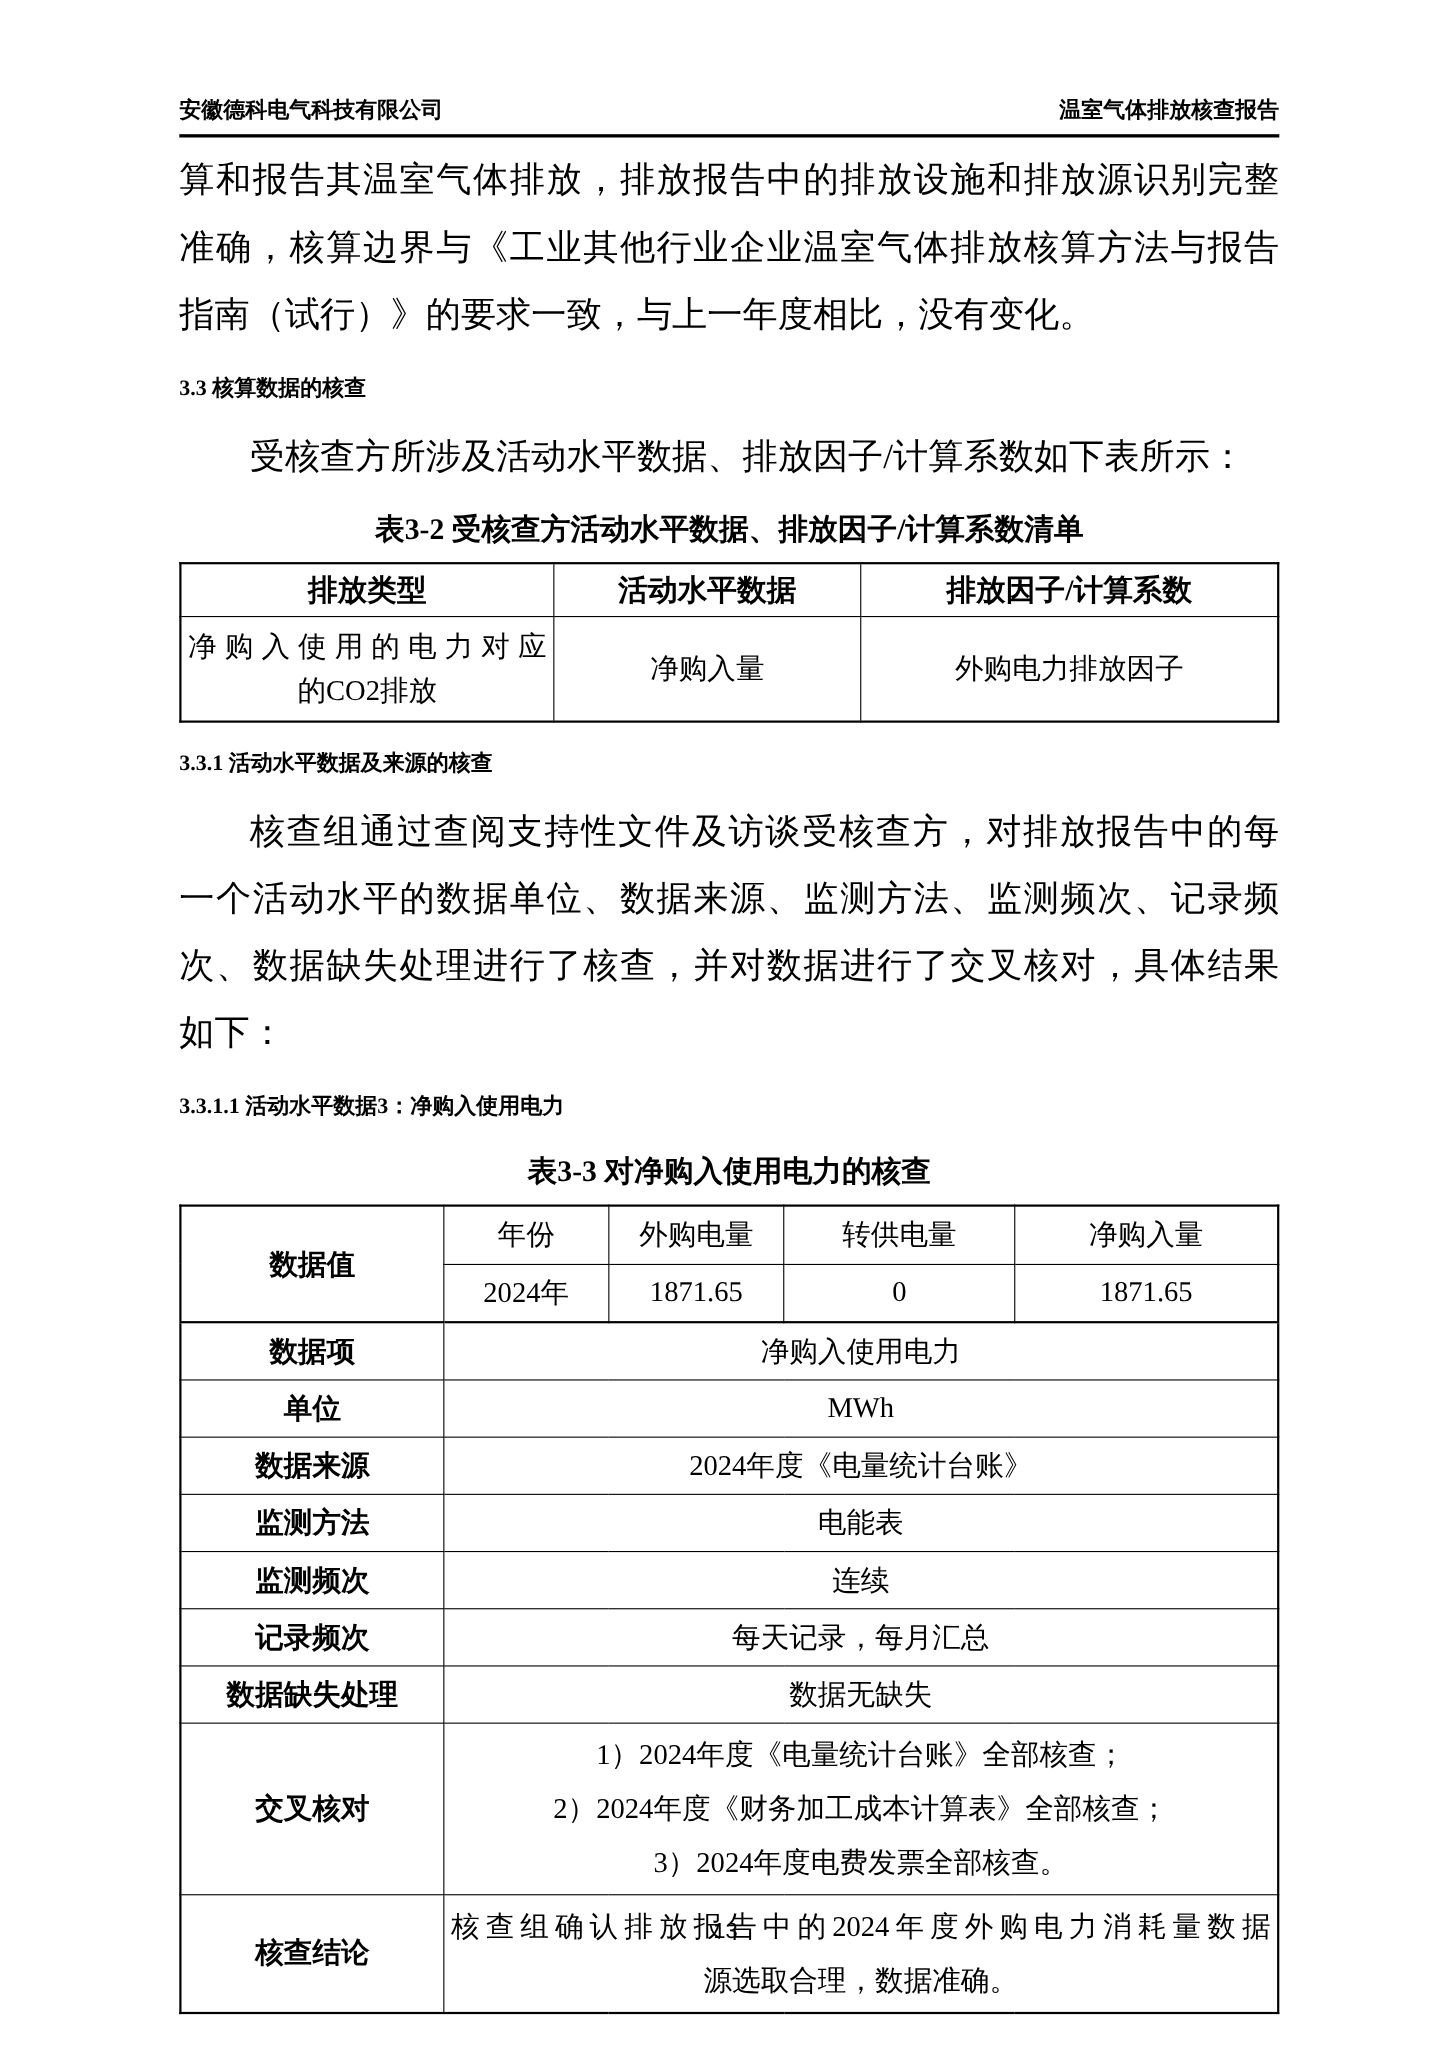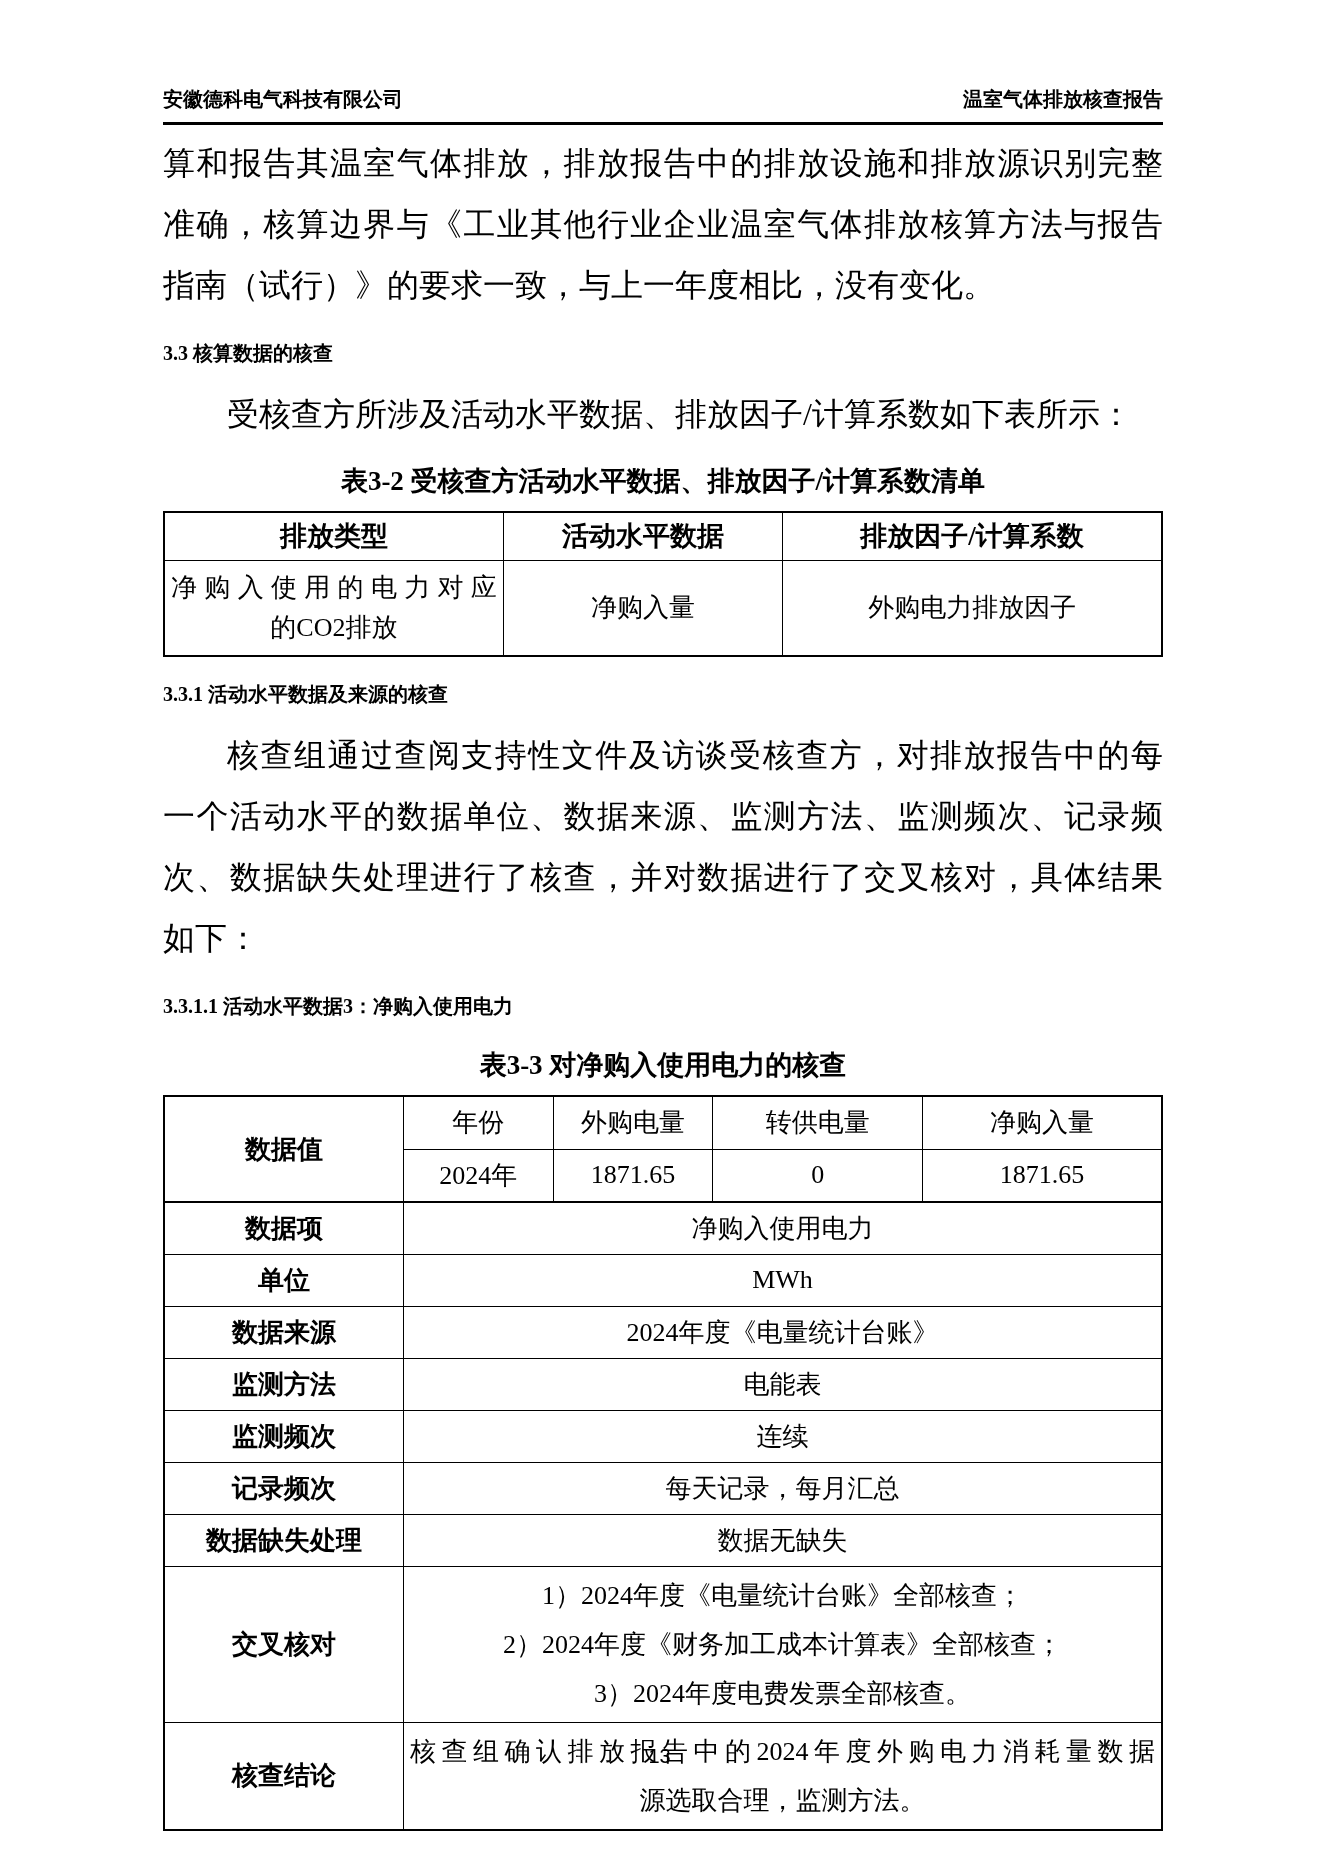--- a/index.html
+++ b/index.html
@@ -153,21 +153,21 @@
       <td colspan="4">
         <div class="cell-line3">1）2024年度《电量统计台账》全部核查；</div>
         <div class="cell-line3">2）2024年度《财务加工成本计算表》全部核查；</div>
         <div class="cell-line3">3）2024年度电费发票全部核查。</div>
       </td>
     </tr>
     <tr>
       <td class="lbl">核查结论</td>
       <td colspan="4">
         <div class="cell-line3 jfill">核查组确认排放报告中的2024年度外购电力消耗量数据</div>
-        <div class="cell-line3">源选取合理，监测方法。</div>
+        <div class="cell-line3">源选取合理，数据准确。</div>
       </td>
     </tr>
   </tbody>
     </table>
 
   <div class="footer">13</div>
 
 </div>
 
 </body></html>

